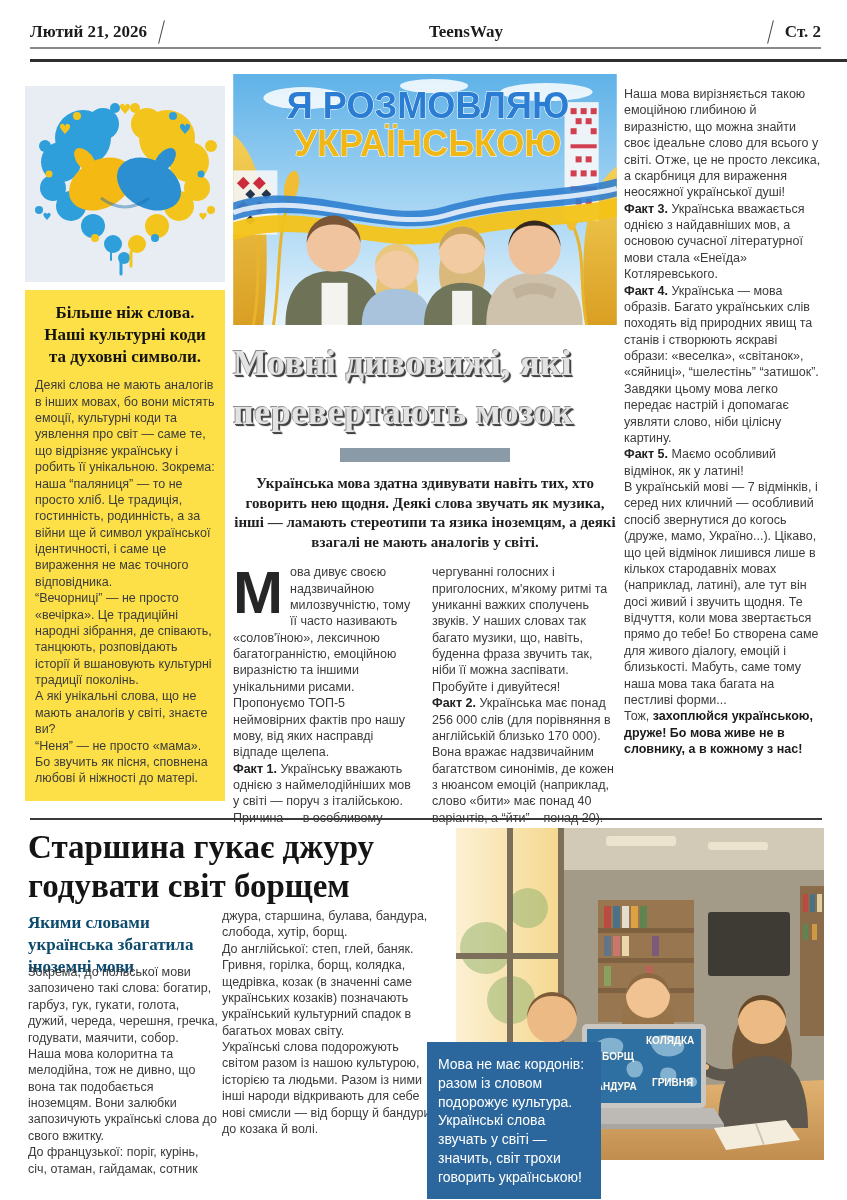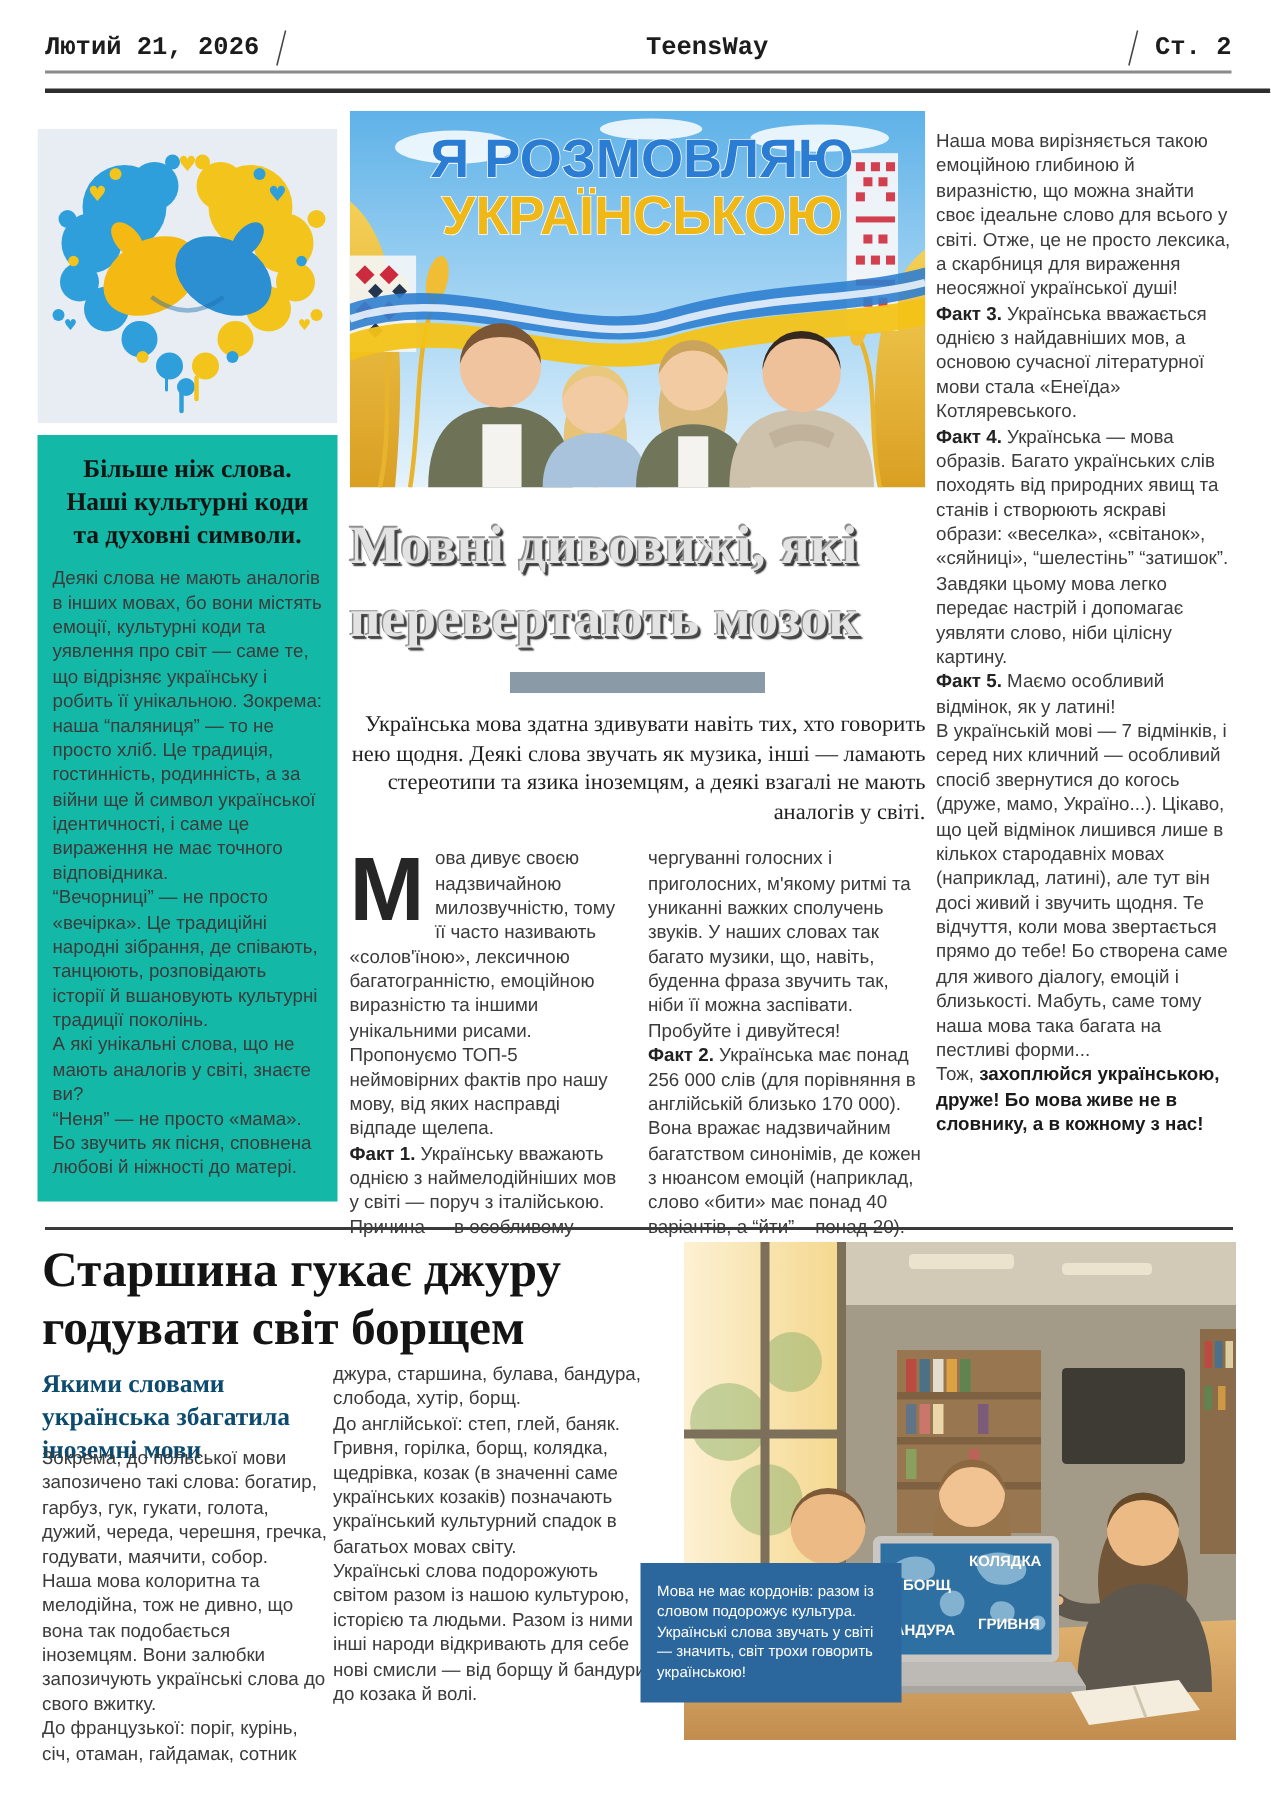--- a/index.html
+++ b/index.html
@@ -1,63 +1,63 @@
 <!DOCTYPE html>
 <html lang="uk"><head>
 <meta charset="utf-8">
 <style>
   html,body{margin:0;padding:0;background:#ffffff;}
   #page{position:relative;width:847px;height:1200px;background:#ffffff;overflow:hidden;
         font-family:"Liberation Sans","DejaVu Sans",sans-serif;color:#3b3b3b;}
   
   .hdr{position:absolute;top:20px;left:30px;right:26px;display:flex;align-items:center;
-       justify-content:space-between;font-family:Liberation Mono, monospace;
+       justify-content:space-between;font-family:Liberation Serif, serif;
        font-weight:bold;font-size:17px;color:#1c1c1c;}
   .hdr-left,.hdr-right{display:flex;align-items:center;gap:14px;}
   .slash{display:inline-block;width:1px;height:24px;background:#444;transform:rotate(14deg);}
   .rule1{position:absolute;top:47px;left:30px;right:26px;height:2px;background:#8a8a8a;}
   .rule2{position:absolute;top:59px;left:30px;right:0;height:3px;background:#2e2e2e;}
   
   .col-left{position:absolute;left:25px;top:86px;width:200px;}
   .col-center{position:absolute;left:233px;top:74px;width:384px;}
   .col-right{position:absolute;left:624px;top:86px;width:198px;}
   .body-txt{font-size:12.5px;line-height:1.31;color:#3b3b3b;}
   .body-txt p{margin:0;}
   svg{display:block;}
   
-  .olive-box{background:#14b8a6;margin-top:8px;padding:12px 10px 14px;}
+  .olive-box{background:#fde047;margin-top:8px;padding:12px 10px 14px;}
   .olive-title{font-family:"Liberation Serif","DejaVu Serif",serif;font-weight:bold;
                font-size:17px;line-height:1.28;color:#141414;text-align:center;margin:0 0 10px;}
   
   .main-headline{font-family:"Liberation Serif","DejaVu Serif",serif;font-weight:bold;
      font-size:36px;line-height:1.35;text-align:left;margin:14px 0 0;letter-spacing:.5px;
      color:#e3e3e3;text-shadow:-1px -1px 0 #8f8f8f,1px 1px 0 #4c4c4c,2px 2px 1px #2f2f2f;}
   .headline-bar{width:170px;height:14px;background:#8b9aa7;margin:12px auto 12px;}
-  .lede{font-family:"Liberation Serif","DejaVu Serif",serif;font-weight:normal;font-size:15px;
-        line-height:1.3;text-align:right;color:#1f1f1f;margin:0;}
+  .lede{font-family:"Liberation Serif","DejaVu Serif",serif;font-weight:bold;font-size:15px;
+        line-height:1.3;text-align:center;color:#1f1f1f;margin:0;}
   .two-cols{display:flex;gap:14px;margin-top:12px;}
   .two-cols .c{width:185px;}
   .dropcap{float:left;font-size:60px;line-height:.82;font-weight:bold;color:#262626;
            padding:4px 7px 0 0;font-family:"Liberation Sans",sans-serif;}
   b.flabel{color:#222;}
   .outro b{color:#1a1a1a;}
   
   .divider{position:absolute;top:818px;left:30px;right:25px;height:2px;background:#3a3a3a;}
   
   .bottom-headline{position:absolute;left:28px;top:828px;width:440px;margin:0;
      font-family:"Liberation Serif","DejaVu Serif",serif;font-weight:bold;font-size:33px;
      line-height:1.18;color:#141414;}
   .bottom-subhead{position:absolute;left:28px;top:912px;width:195px;margin:0;
      font-family:Liberation Serif, serif;font-weight:bold;font-size:17px;
      line-height:1.3;color:#0c4a6e;}
   .bottom-col1{position:absolute;left:28px;top:964px;width:190px;}
   .bottom-col2{position:absolute;left:222px;top:908px;width:212px;}
   .bottom-photo{position:absolute;left:455px;top:828px;width:370px;height:332px;}
   .photo-caption{position:absolute;left:427px;top:1042px;width:152px;background:#2b679c;
-     color:#ffffff;padding:13px 11px;font-size:10px;line-height:1.34;z-index:5;}
+     color:#ffffff;padding:13px 11px;font-size:14px;line-height:1.34;z-index:5;}
 </style>
 </head>
 <body>
 
 <div id="page">
 
   <div class="hdr">
     <span class="hdr-left">
       <span>Лютий 21, 2026</span>
       <span class="slash"></span>

